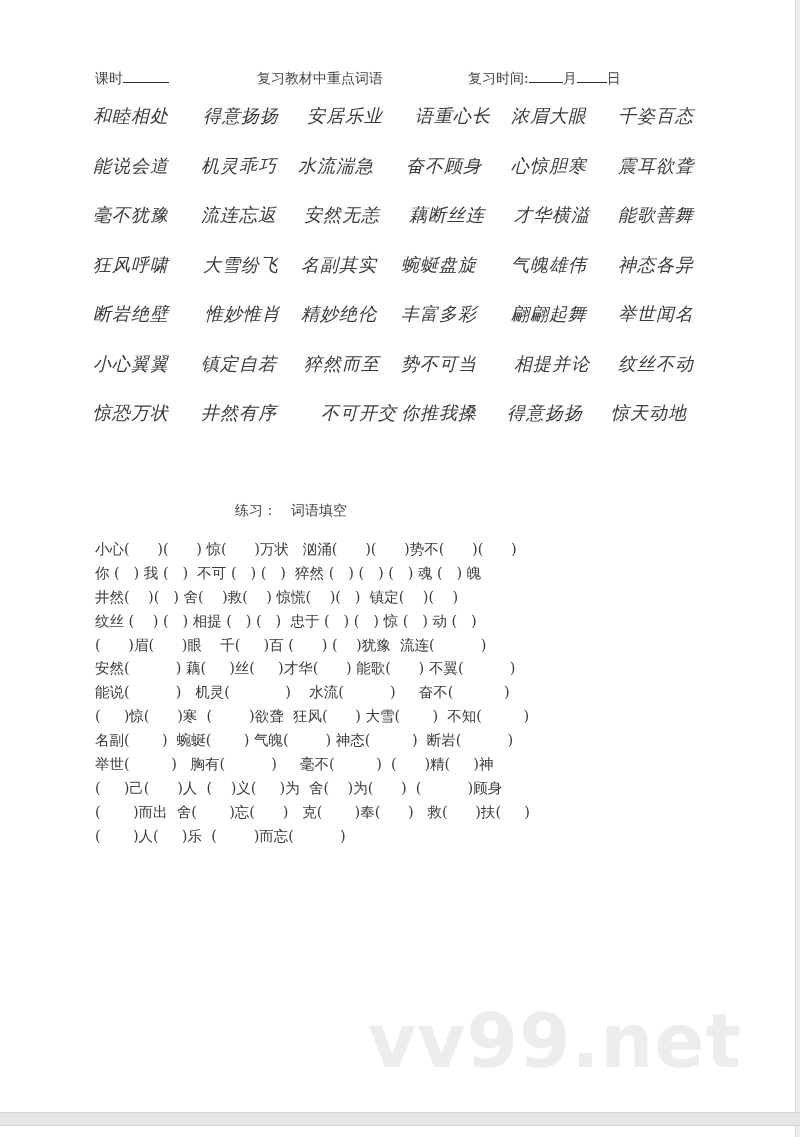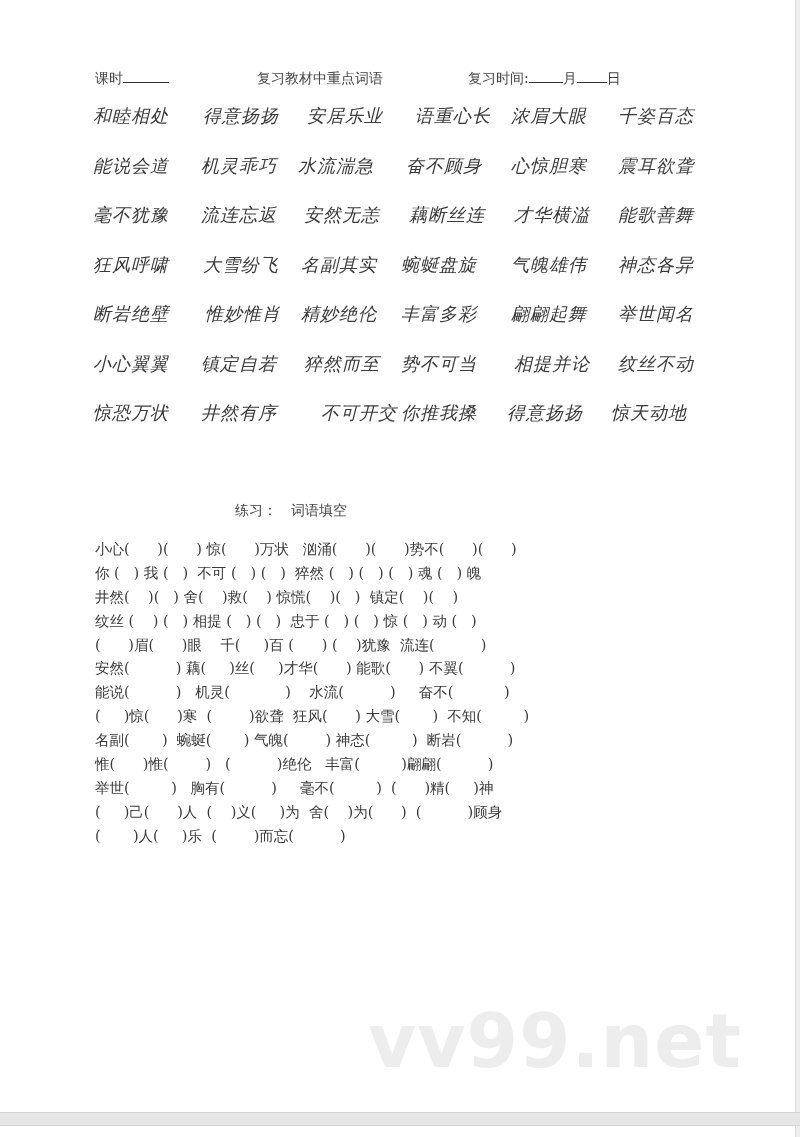--- a/index.html
+++ b/index.html
@@ -106,23 +106,23 @@
   <div class="exercise">
     <div class="erow">小心(      )(      ) 惊(      )万状   汹涌(      )(      )势不(      )(      )</div>
     <div class="erow">你 (   ) 我 (   )  不可 (   ) (   )  猝然 (   ) (   ) (   ) 魂 (   ) 魄</div>
     <div class="erow">井然(    )(   ) 舍(    )救(    ) 惊慌(    )(   )  镇定(    )(    )</div>
     <div class="erow">纹丝 (    ) (   ) 相提 (   ) (   )  忠于 (   ) (   ) 惊 (   ) 动 (   )</div>
     <div class="erow">(      )眉(      )眼    千(     )百 (      ) (    )犹豫  流连(          )</div>
     <div class="erow">安然(          ) 藕(     )丝(     )才华(      ) 能歌(      ) 不翼(          )</div>
     <div class="erow">能说(          )   机灵(            )    水流(          )     奋不(           )</div>
     <div class="erow">(     )惊(      )寒  (        )欲聋  狂风(      ) 大雪(       )  不知(         )</div>
     <div class="erow">名副(       )  蜿蜒(       ) 气魄(        ) 神态(         )  断岩(          )</div>
-    <div class="erow">惟(      )惟(        )   (          )绝伦   丰富(         )翩翩(          )</div>
     <div class="erow">举世(         )   胸有(          )     毫不(         )  (      )精(     )神</div>
     <div class="erow">(     )己(      )人  (    )义(     )为  舍(    )为(      )  (          )顾身</div>
+    <div class="erow">(       )而出  舍(       )忘(      )   克(       )奉(      )   救(      )扶(     )</div>
     <div class="erow">(       )人(     )乐  (        )而忘(          )</div>
   </div>
 
   <div class="watermark">vv99.net</div>
 </div>
 
 <div class="right-edge"></div>
 <div class="bottom-bar"></div>
 
 </body></html>

